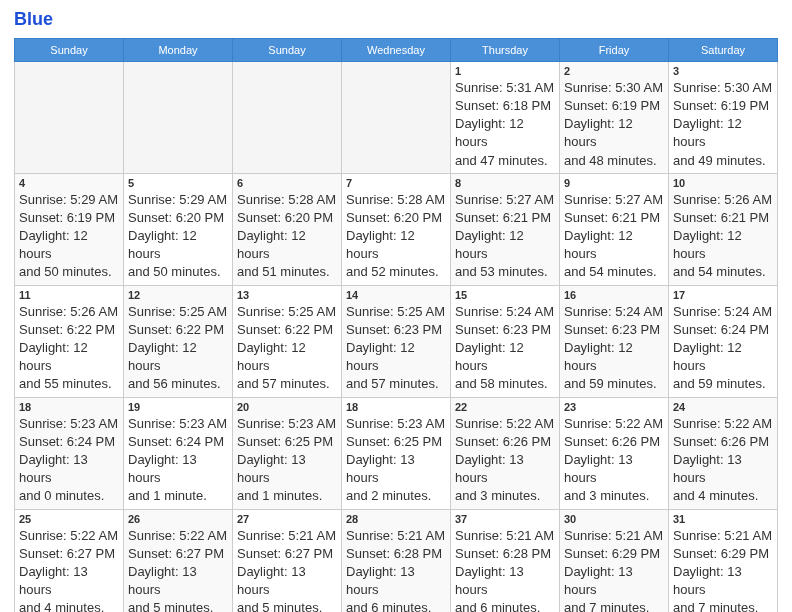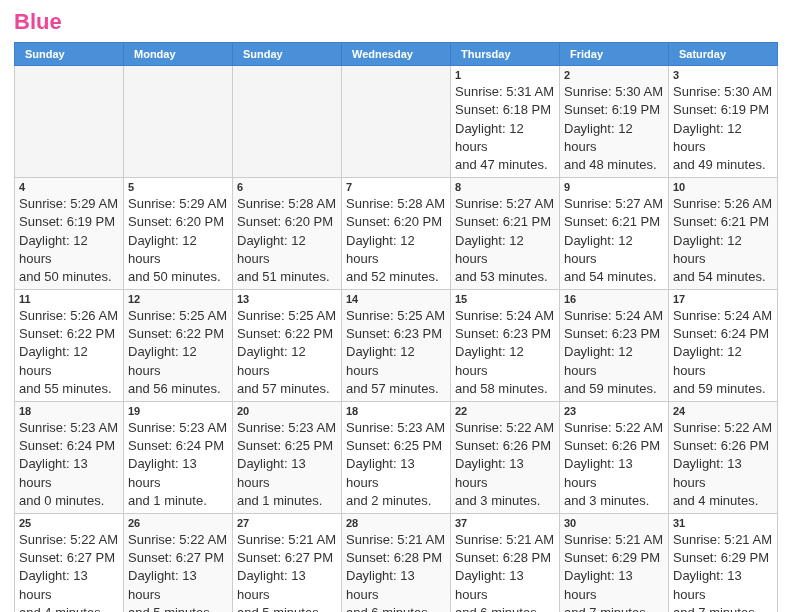--- a/index.html
+++ b/index.html
@@ -53,23 +53,23 @@
     }
     table {
       width: 100%;
       border-collapse: collapse;
       table-layout: fixed;
     }
     th {
       background-color: #4a90d9;
       color: #fff;
       font-size: 11px;
-      font-weight: bold;
+      font-weight: normal;
       padding: 5px 10px;
-      text-align: left;
+      text-align: center;
       border: 1px solid #3a7fc9;
     }
     td {
       vertical-align: top;
       border: 1px solid #ccc;
       padding: 3px 4px;
       font-size: 9.5px;
       color: #333;
       height: 82px;
       background: #fff;
@@ -93,21 +93,21 @@
     }
   </style>
 </head>
 <body>
 
 <div class="container">
   <div class="header">
     <div class="logo">
       <div>
         <div style="display:flex;align-items:center;">
-          <span class="logo-text" style="color:#ec4899;font-size:22px;font-weight:bold;">Blue</span>
+          <span class="logo-text" style="color:#1d4ed8;font-size:18px;font-weight:bold;">Blue</span>
         </div>
       </div>
     </div>
     <div class="title-block">
       <div class="month-title"></div>
       <div class="location"></div>
     </div>
   </div>
 
   <table>

